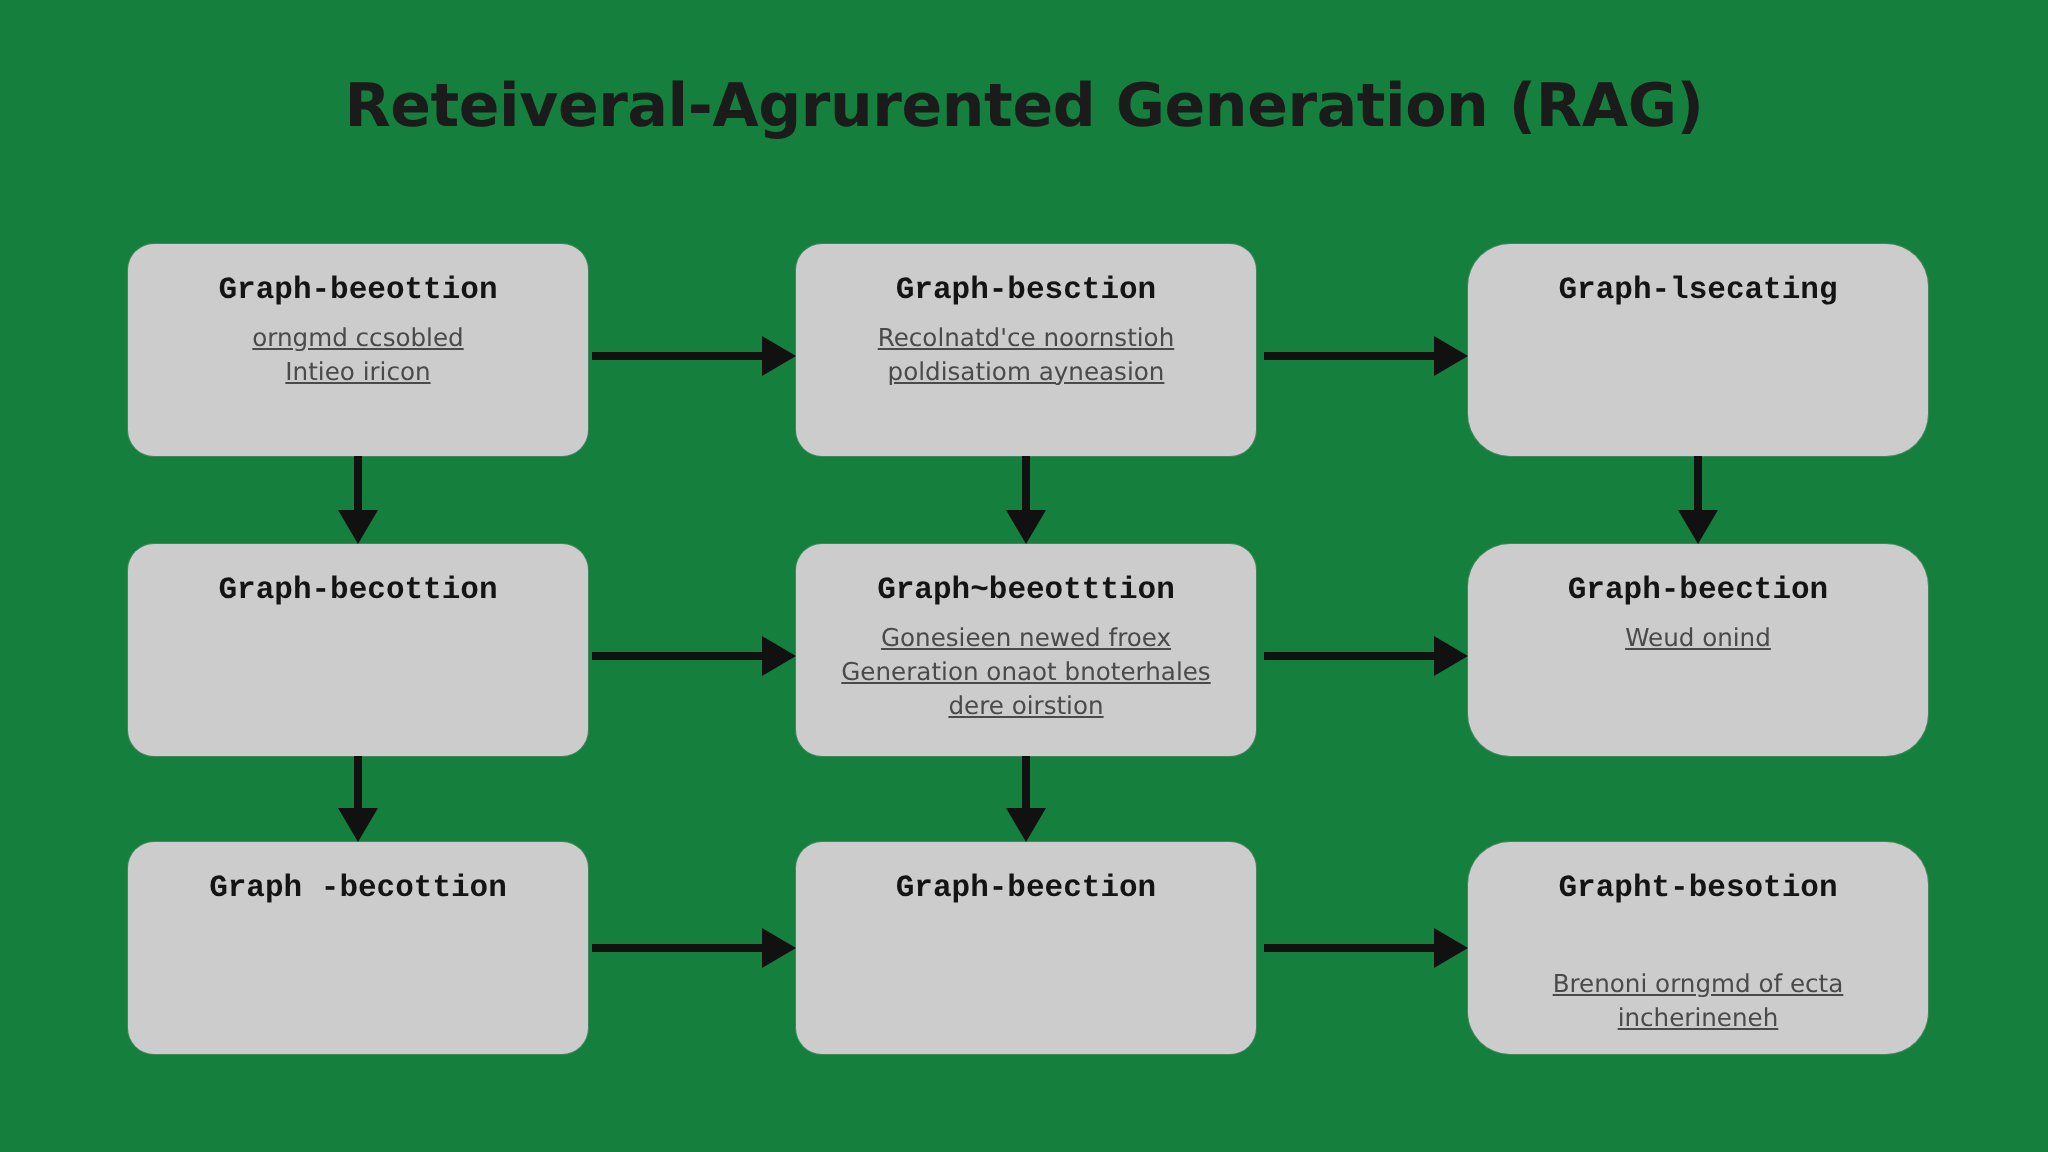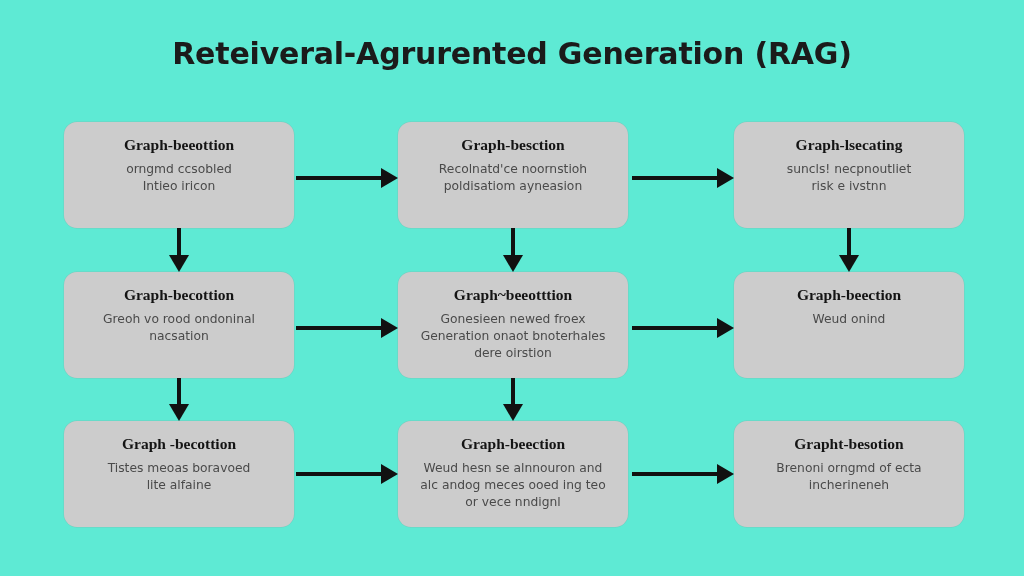--- a/index.html
+++ b/index.html
@@ -12,21 +12,21 @@
     background: #fdfdfd;
     font-family: "Liberation Sans", sans-serif;
     overflow: hidden;
     position: relative;
   }
 
   .canvas {
     position: relative;
     width: 1024px;
     height: 576px;
-    background: #5eead4;
+    background: #15803d;
   }
 
   .diagram-title {
     position: absolute;
     left: 0;
     top: 36px;
     width: 1024px;
     text-align: center;
     font-size: 30px;
     font-weight: bold;
@@ -50,44 +50,45 @@
     align-items: center;
     justify-content: flex-start;
     box-shadow: 0 0 0 0.5px rgba(150,150,150,0.35);
   }
   .node-title {
     font-size: 15.5px;
     font-weight: bold;
     color: #141414;
     line-height: 1.2;
     margin-bottom: 6px;
-    font-family: Liberation Serif, serif;
+    font-family: Liberation Mono, monospace;
     white-space: nowrap;
   }
   .node-lines {
     display: flex;
     flex-direction: column;
     align-items: center;
     gap: 1px;
   }
   .node-line {
     font-size: 12.3px;
     color: #4a4a4a;
     line-height: 1.32;
     white-space: nowrap;
     font-family: "DejaVu Sans", sans-serif;
+    text-decoration: underline;
   }
 
   
   .col-1 { left: 64px; }
   .col-2 { left: 398px; text-align: right; }
-  .col-3 { left: 734px; }
+  .col-3 { left: 734px; border-radius: 21px; }
   .row-1 { top: 122px; }
   .row-2 { top: 272px; }
-  .row-3 { top: 421px; }
+  .row-3 { top: 421px; gap: 24px; }
 
   
   .arrow-h {
     position: absolute;
     height: 20px;
     display: flex;
     align-items: center;
   }
   .arrow-h .shaft {
     height: 4px;
@@ -142,65 +143,48 @@
   <div class="node col-2 row-1">
     <div class="node-title">Graph-besction</div>
     <div class="node-lines">
       <div class="node-line">Recolnatd'ce noornstioh</div>
       <div class="node-line">poldisatiom ayneasion</div>
     </div>
   </div>
 
   <div class="node col-3 row-1">
     <div class="node-title">Graph-lsecating</div>
-    <div class="node-lines">
-      <div class="node-line">suncls! necpnoutliet</div>
-      <div class="node-line">risk e ivstnn</div>
-    </div>
   </div>
 
   <div class="node col-1 row-2">
     <div class="node-title">Graph-becottion</div>
-    <div class="node-lines">
-      <div class="node-line">Greoh vo rood ondoninal</div>
-      <div class="node-line">nacsation</div>
-    </div>
   </div>
 
   <div class="node col-2 row-2">
     <div class="node-title">Graph~beeotttion</div>
     <div class="node-lines">
       <div class="node-line">Gonesieen newed froex</div>
       <div class="node-line">Generation onaot bnoterhales</div>
       <div class="node-line">dere oirstion</div>
     </div>
   </div>
 
   <div class="node col-3 row-2">
     <div class="node-title">Graph-beection</div>
     <div class="node-lines">
       <div class="node-line">Weud onind</div>
     </div>
   </div>
 
   <div class="node col-1 row-3">
     <div class="node-title">Graph -becottion</div>
-    <div class="node-lines">
-      <div class="node-line">Tistes meoas boravoed</div>
-      <div class="node-line">lite alfaine</div>
-    </div>
   </div>
 
   <div class="node col-2 row-3">
     <div class="node-title">Graph-beection</div>
-    <div class="node-lines">
-      <div class="node-line">Weud hesn se alnnouron and</div>
-      <div class="node-line">alc andog meces ooed ing teo</div>
-      <div class="node-line">or vece nndignl</div>
-    </div>
   </div>
 
   <div class="node col-3 row-3">
     <div class="node-title">Grapht-besotion</div>
     <div class="node-lines">
       <div class="node-line">Brenoni orngmd of ecta</div>
       <div class="node-line">incherineneh</div>
     </div>
   </div>
 

